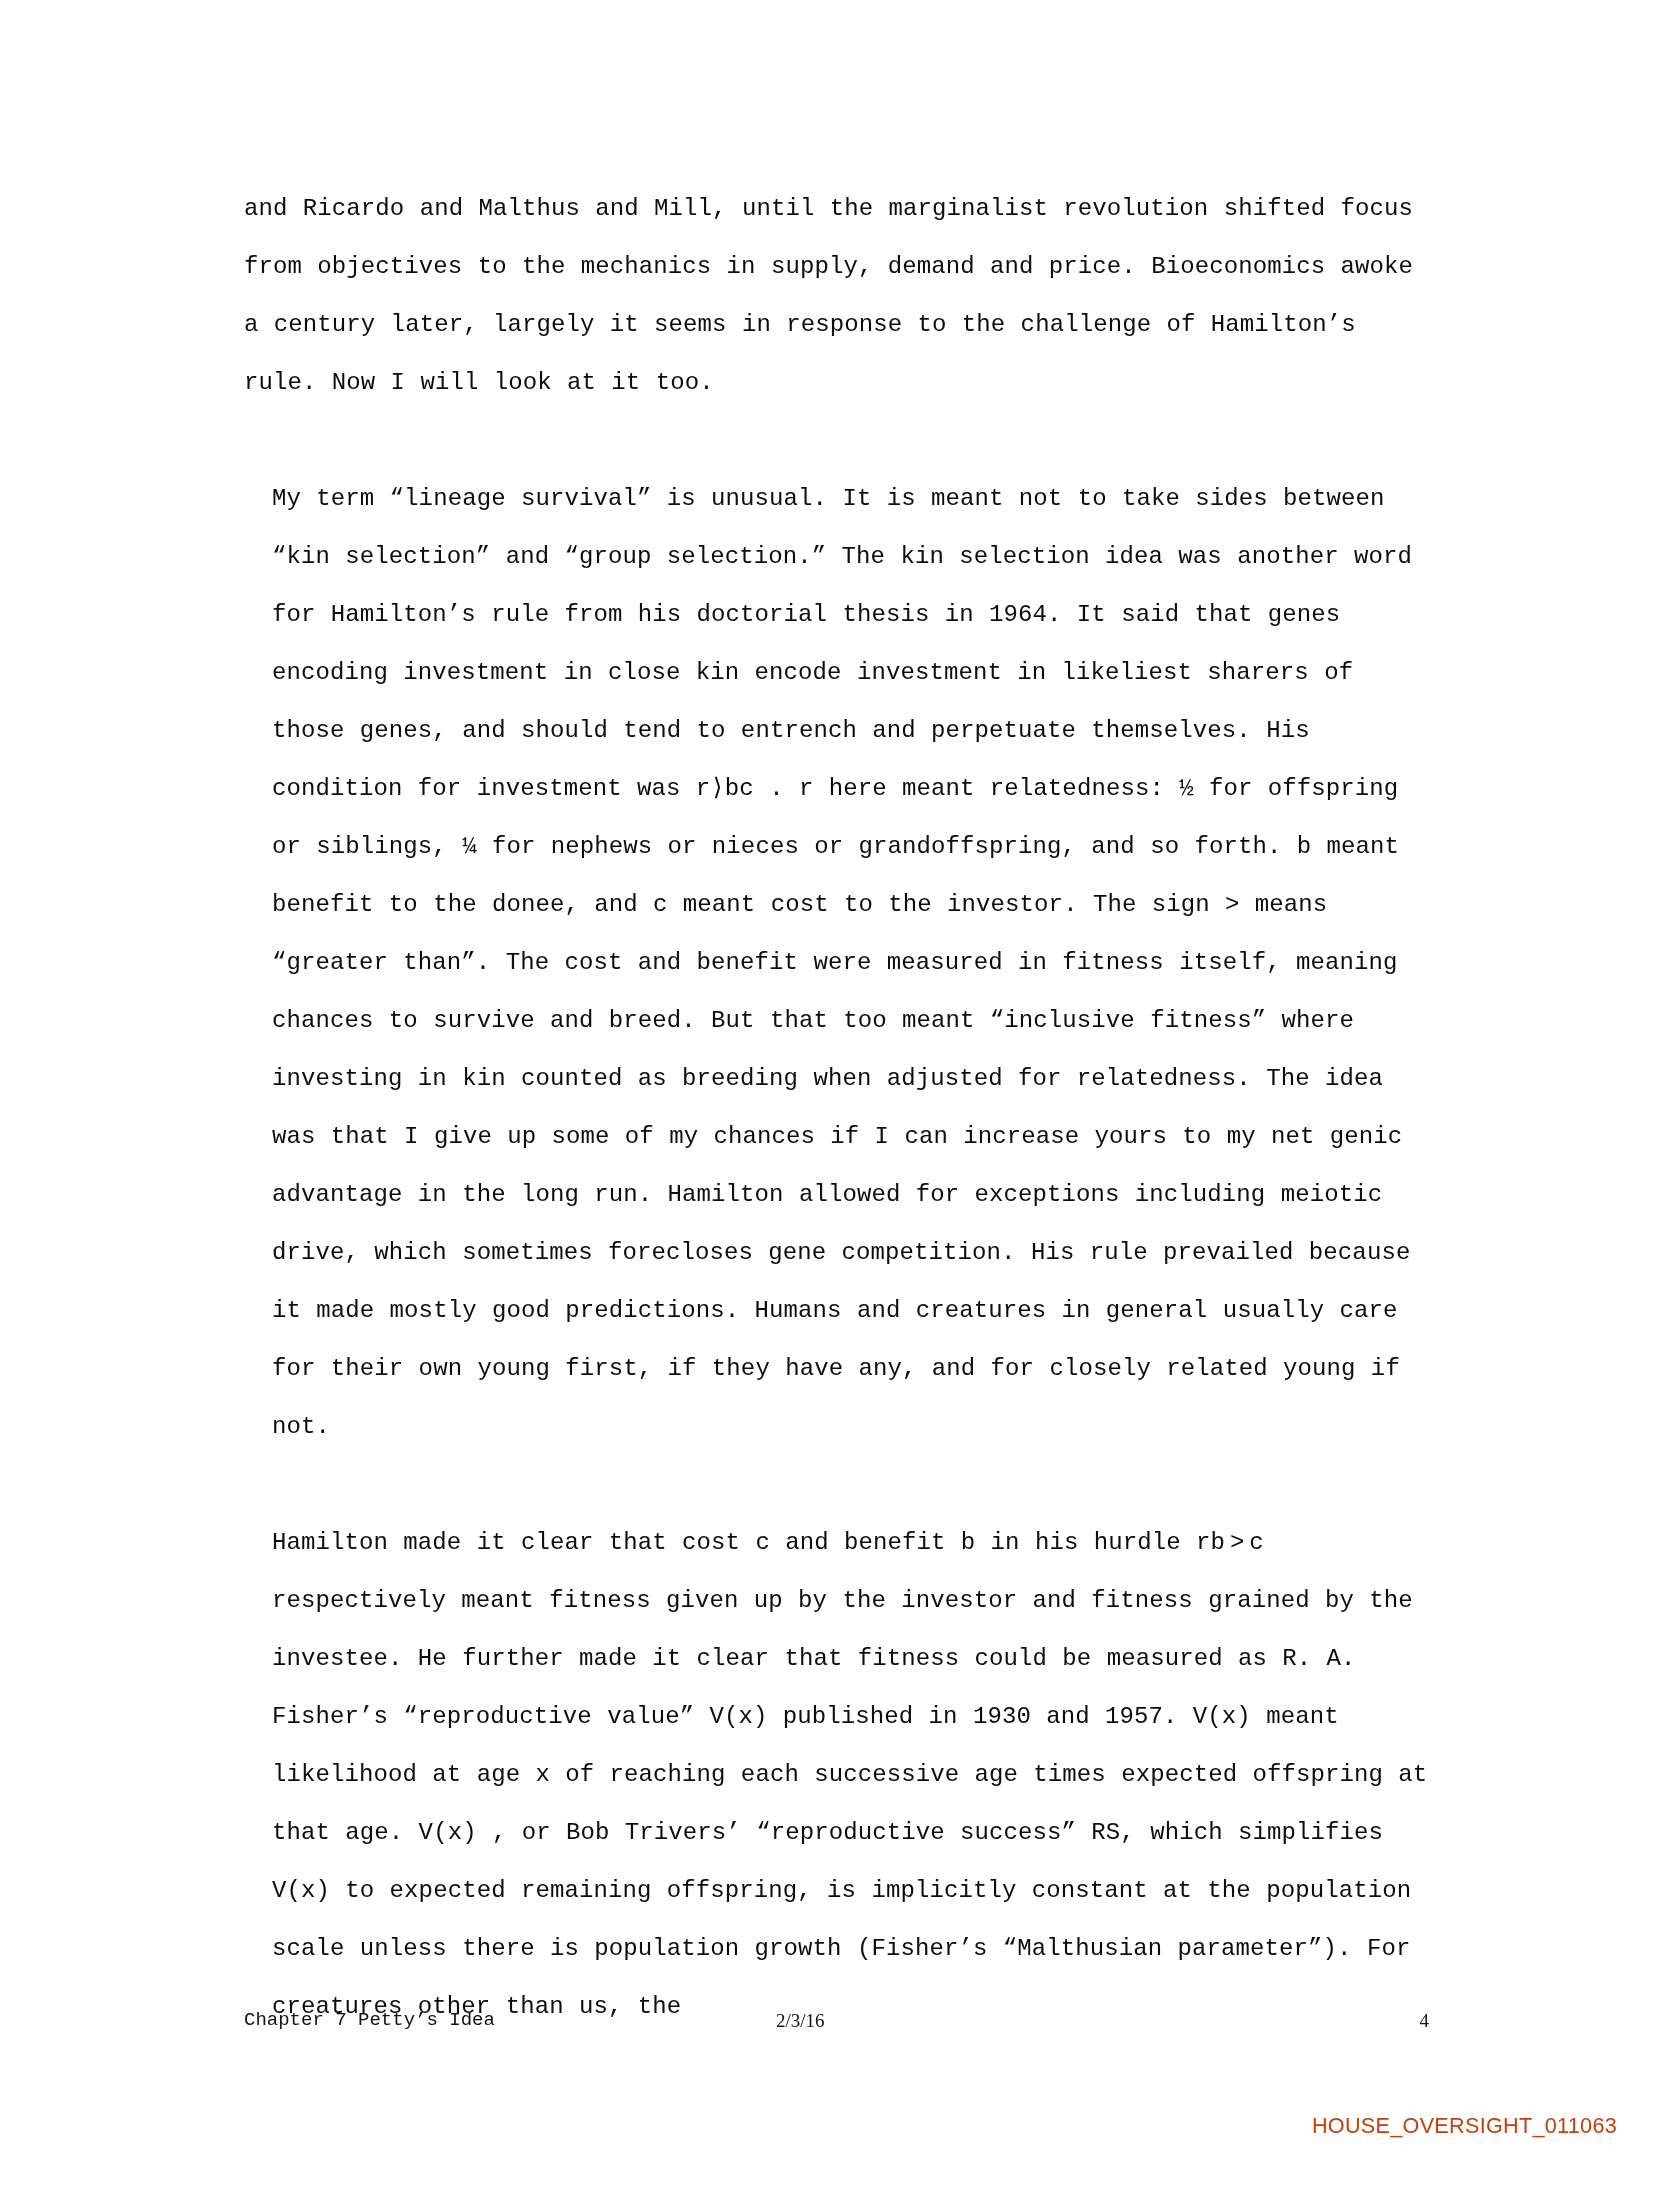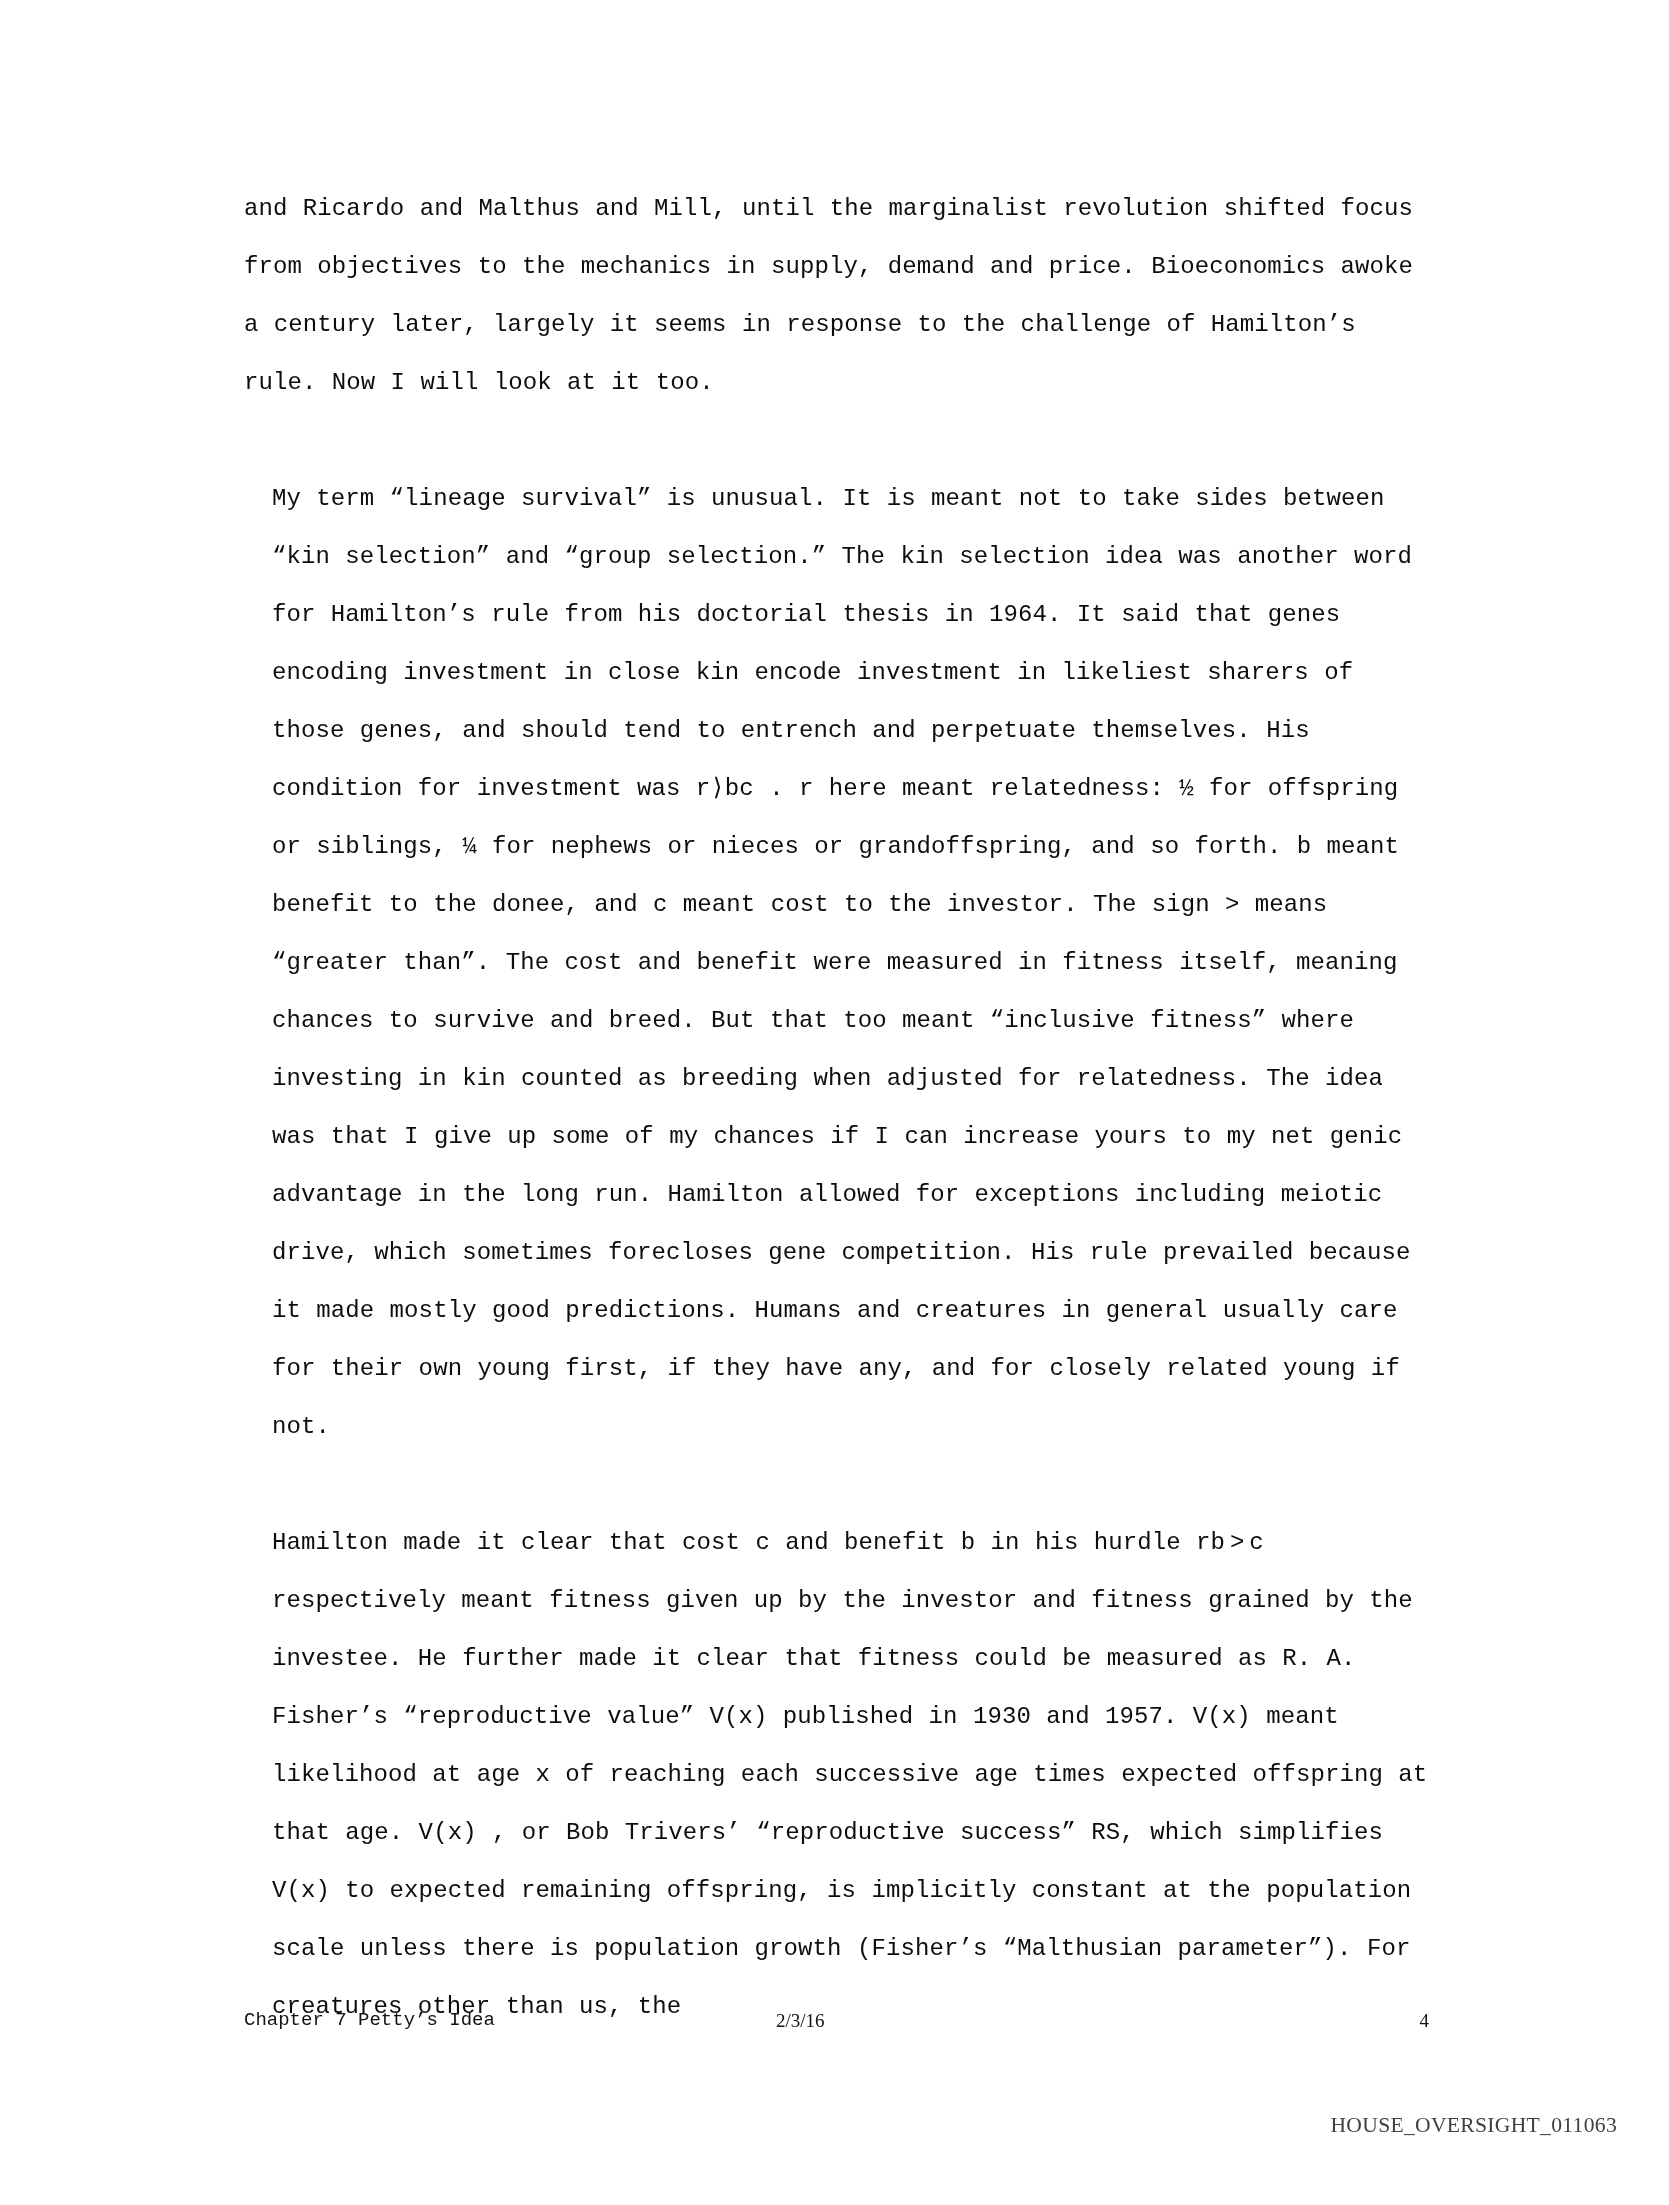--- a/index.html
+++ b/index.html
@@ -66,24 +66,24 @@
   .footer .f-right {
     position: absolute;
     right: 0;
     top: 0;
     text-align: right;
   }
   .stamp {
     position: absolute;
     right: 52px;
     top: 2113px;
-    font-family: Liberation Serif, serif;
+    font-family: Liberation Sans, sans-serif;
     font-size: 21.6px;
     letter-spacing: 0.3px;
-    color: #404040;
+    color: #c2410c;
     margin-left: 43px;
   }
 </style>
 </head>
 <body>
 
 <div class="page">
 
   <div class="body-col">
     <p class="para">and Ricardo and Malthus and Mill, until the marginalist revolution shifted focus from objectives to the mechanics in supply, demand and price. Bioeconomics awoke a century later, largely it seems in response to the challenge of Hamilton’s rule. Now I will look at it too.</p>

